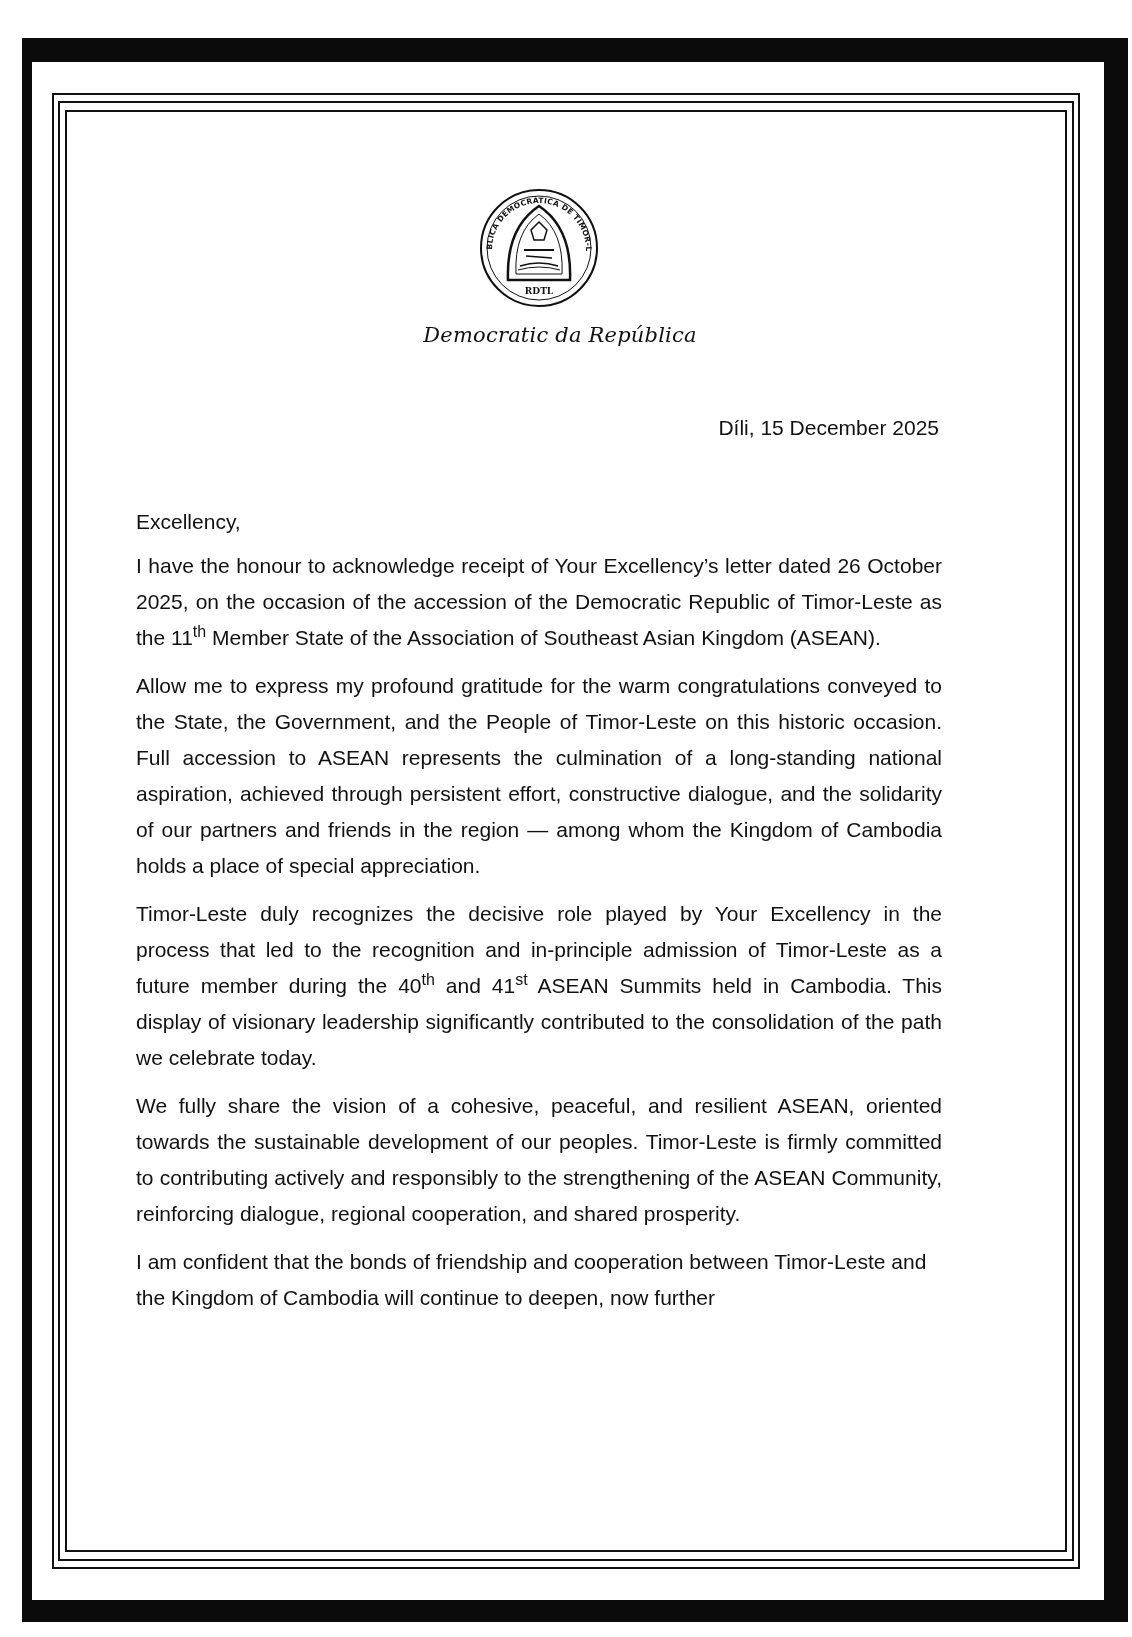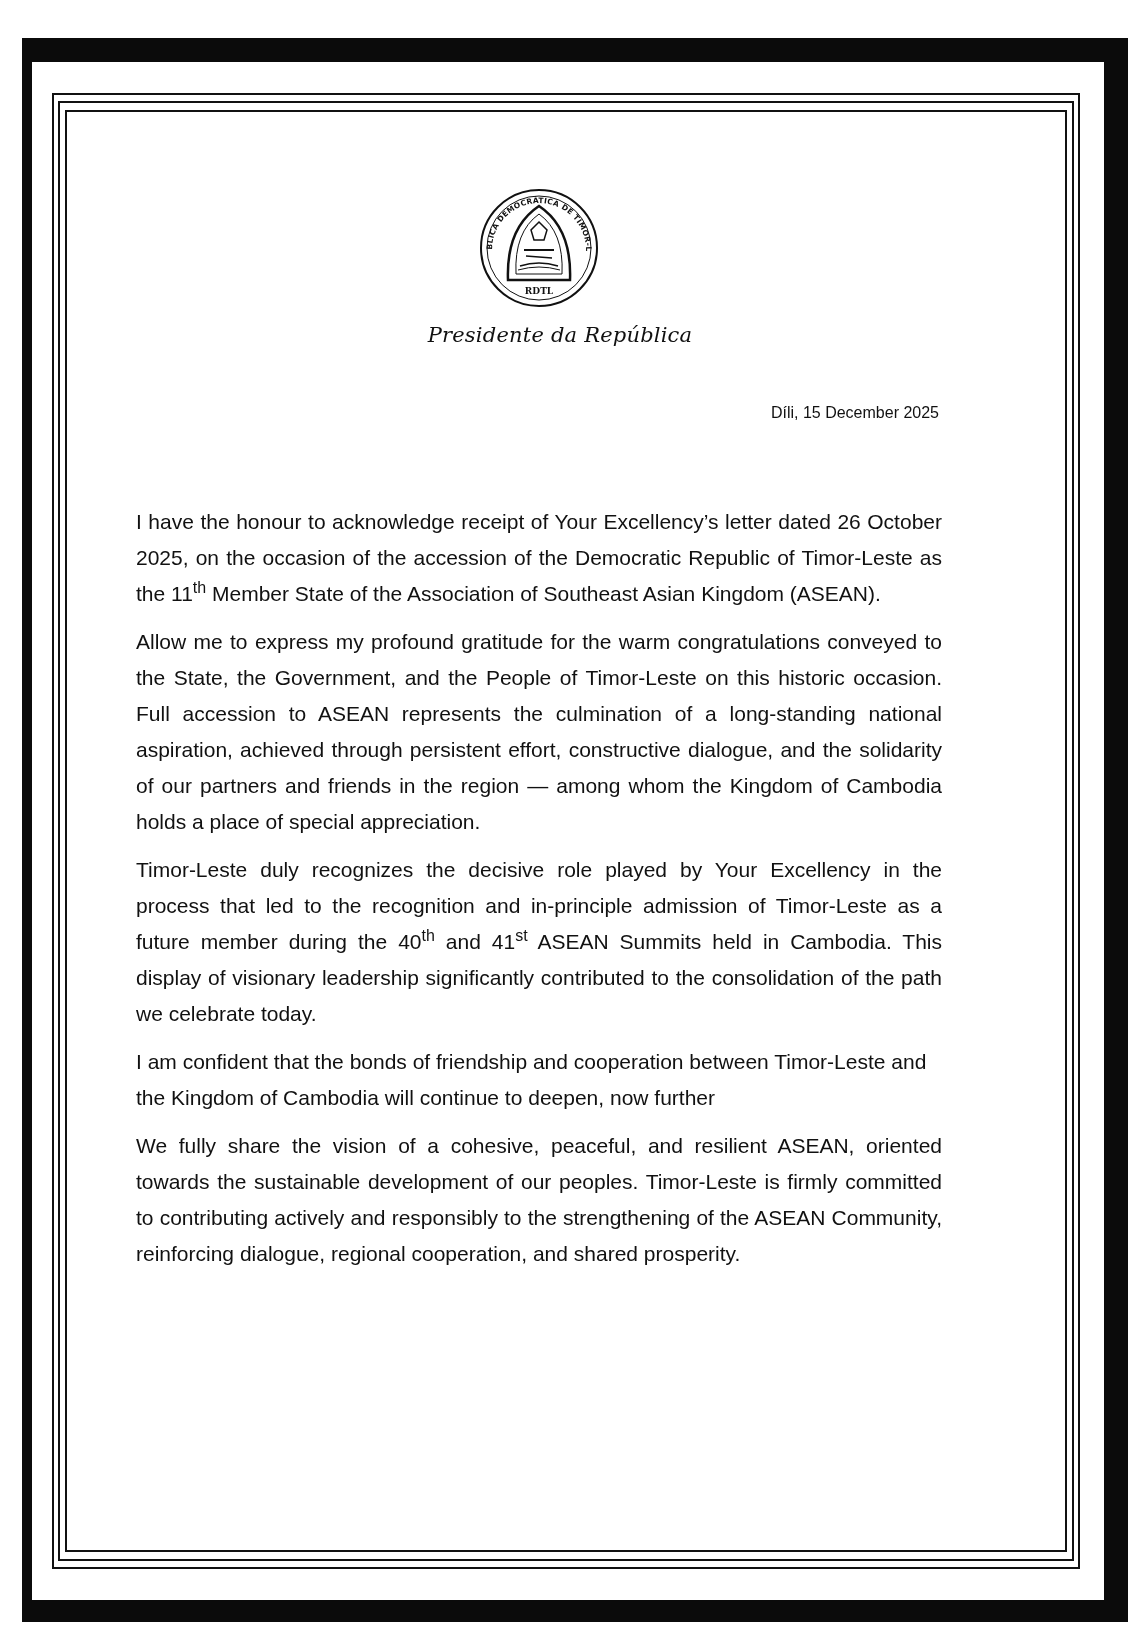--- a/index.html
+++ b/index.html
@@ -17,21 +17,21 @@
   .l1 { left: 52px; top: 93px; width: 1028px; height: 1476px; }
   .l2 { left: 58px; top: 101px; width: 1016px; height: 1460px; }
   .l3 { left: 65px; top: 110px; width: 1002px; height: 1442px; }
 
   
   .seal { position: absolute; left: 474px; top: 188px; width: 130px; height: 120px; }
   .title { position: absolute; left: 400px; top: 323px; width: 320px; text-align: center;
            font-family: "DejaVu Serif", "Liberation Serif", serif; font-style: italic;
            font-size: 21px; color: #111; letter-spacing: 0.2px; }
 
-  .date { position: absolute; right: 193px; top: 404px; font-size: 16px; text-align: center; }
+  .date { position: absolute; right: 193px; top: 416px; font-size: 21px; text-align: center; }
 
   .content { position: absolute; left: 136px; top: 504px; width: 806px; font-size: 21px;
              line-height: 36px; }
   .content p { margin: 0 0 12px 0; text-align: justify; }
   .content p.salutation { margin-bottom: 8px; }
   sup { font-size: 16px; line-height: 0; vertical-align: 8px; }
 </style>
 </head>
 <body>
 
@@ -53,23 +53,24 @@
     <path d="M46 78 Q65 72 84 78" fill="none" stroke="#111" stroke-width="1.5"></path>
     <path d="M44 82 Q65 76 86 82" fill="none" stroke="#111" stroke-width="1"></path>
     <path id="arcTop" d="M18 62 A47 47 0 0 1 112 62" fill="none"></path>
     <text font-size="7.5" font-family="DejaVu Sans, sans-serif" font-weight="bold" fill="#111" letter-spacing="0.3">
       <textPath href="#arcTop" startOffset="50%" text-anchor="middle">REPÚBLICA DEMOCRÁTICA DE TIMOR-LESTE</textPath>
     </text>
     <text x="65" y="106" font-size="9" font-family="DejaVu Serif, serif" font-weight="bold" text-anchor="middle" fill="#111">RDTL</text>
   </svg>
 </div>
 
-<div class="title">Presidente da República</div>
+<div class="title">Democratic da República</div>
 
 <div class="date">Díli, 15 December 2025</div>
 
 <div class="content">
+  <p class="salutation">Excellency,</p>
   <p><span>I have the honour to acknowledge receipt of Your Excellency’s letter dated 26 October 2025, on the occasion of the accession of the Democratic Republic of Timor-Leste as the 11</span><sup>th</sup><span> Member State of the Association of Southeast Asian Kingdom (ASEAN).</span></p>
   <p>Allow me to express my profound gratitude for the warm congratulations conveyed to the State, the Government, and the People of Timor-Leste on this historic occasion. Full accession to ASEAN represents the culmination of a long-standing national aspiration, achieved through persistent effort, constructive dialogue, and the solidarity of our partners and friends in the region — among whom the Kingdom of Cambodia holds a place of special appreciation.</p>
   <p><span>Timor-Leste duly recognizes the decisive role played by Your Excellency in the process that led to the recognition and in-principle admission of Timor-Leste as a future member during the 40</span><sup>th</sup><span> and 41</span><sup>st</sup><span> ASEAN Summits held in Cambodia. This display of visionary leadership significantly contributed to the consolidation of the path we celebrate today.</span></p>
+  <p>We fully share the vision of a cohesive, peaceful, and resilient ASEAN, oriented towards the sustainable development of our peoples. Timor-Leste is firmly committed to contributing actively and responsibly to the strengthening of the ASEAN Community, reinforcing dialogue, regional cooperation, and shared prosperity.</p>
   <p style="text-align:left">I am confident that the bonds of friendship and cooperation between Timor-Leste and the Kingdom of Cambodia will continue to deepen, now further</p>
-  <p>We fully share the vision of a cohesive, peaceful, and resilient ASEAN, oriented towards the sustainable development of our peoples. Timor-Leste is firmly committed to contributing actively and responsibly to the strengthening of the ASEAN Community, reinforcing dialogue, regional cooperation, and shared prosperity.</p>
 </div>
 
 </body></html>

